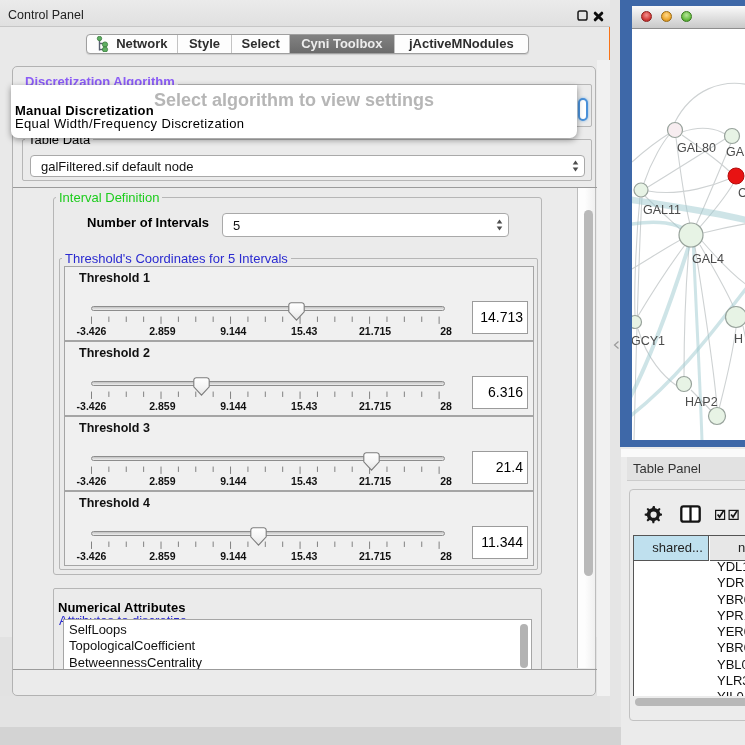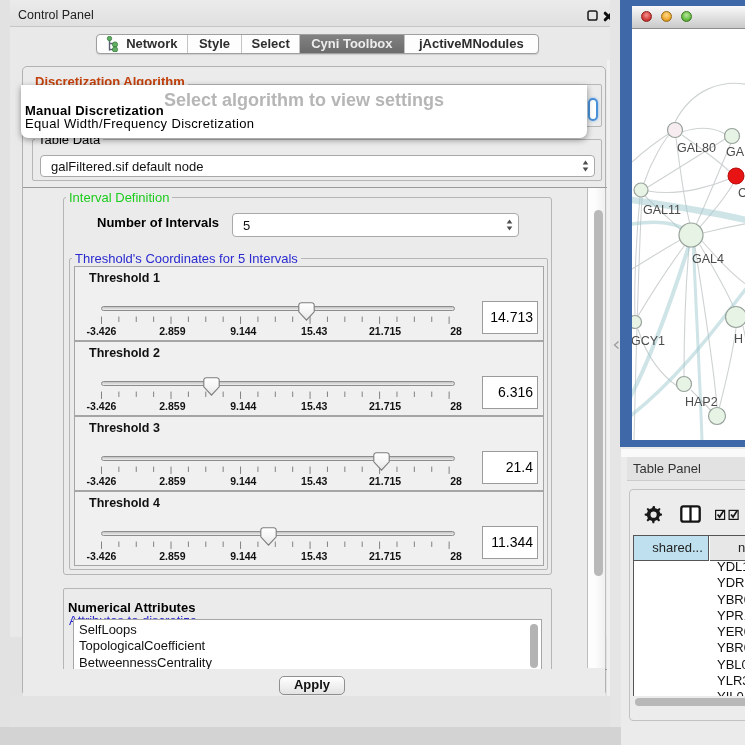--- a/index.html
+++ b/index.html
@@ -1,16 +1,16 @@
 <!DOCTYPE html>
 <html><head><meta charset="utf-8"><style>
 *{margin:0;padding:0;box-sizing:border-box;}
 html,body{width:745px;height:745px;overflow:hidden;font-family:"Liberation Sans",sans-serif;background:#e2e2e2;}
 .abs{position:absolute;}
-#cp{position:absolute;left:10px;top:0;width:610px;height:637px;background:#e9e9e9;border-right:1px solid #f97316;}
+#cp{position:absolute;left:0;top:0;width:610px;height:637px;background:#e9e9e9;border-right:1px solid #f97316;}
 #cptitle{position:absolute;left:0;top:0;width:610px;height:27px;background:linear-gradient(#ebebeb,#e0e0e0);border-bottom:1px solid #c6c6c6;}
 #cptitle .t{position:absolute;left:8px;top:7.5px;font-size:12.5px;color:#222;}
 #panel{position:absolute;left:12px;top:66px;width:584px;height:630px;background:#ebebeb;border:1px solid #b2b2b2;border-radius:5px;}
 .seg{position:absolute;display:flex;background:#fdfdfd;border:1px solid #9f9f9f;border-radius:4px;box-shadow:0 1px 1px rgba(0,0,0,0.12);font-size:13px;font-weight:bold;color:#2d2d2d;}
 .seg .s{display:flex;align-items:center;justify-content:center;border-right:1px solid #c3c3c3;white-space:nowrap;}
 .seg .s:last-child{border-right:none;}
 .seg .sel{background:linear-gradient(#828282,#6b6b6b);color:#ededed;}
 .grp{position:absolute;border:1px solid #b6b6b6;border-radius:2px;}
 .grpt{position:absolute;top:-8px;left:2px;background:#ebebeb;padding:0 3px;font-size:13px;line-height:15px;white-space:nowrap;}
 .combo{position:absolute;background:#fff;border:1px solid #a9a9a9;border-radius:4px;font-size:13px;color:#111;}
@@ -47,21 +47,21 @@
         </svg>Network</div>
     <div class="s" style="width:55px;">Style</div>
     <div class="s" style="width:58px;">Select</div>
     <div class="s sel" style="width:105px;">Cyni Toolbox</div>
     <div class="s" style="width:134px;">jActiveMNodules</div>
   </div>
   <div class="abs" style="left:597px;top:60px;width:13px;height:638px;background:#f1f1f1;"></div>
   <div id="panel">
 
     <div class="grp" style="left:9px;top:17px;width:570px;height:43px;"></div>
-    <div class="abs" style="left:9px;top:7px;font-size:13px;font-weight:bold;color:#c2410c;background:#ebebeb;padding:0 3px;text-align:center;">Discretization Algorithm</div>
+    <div class="abs" style="left:9px;top:7px;font-size:13px;font-weight:bold;color:#8b5cf6;background:#ebebeb;padding:0 3px;text-align:center;">Discretization Algorithm</div>
     <div class="abs" style="left:565px;top:31px;width:10px;height:23px;background:#fff;border:2px solid #4a90d8;border-radius:5px;box-shadow:0 0 3px #7ab2e4;"></div>
 
     <div class="grp" style="left:9px;top:72px;width:570px;height:42px;">
         <span class="grpt" style="color:#000;">Table Data</span>
       </div>
     <div class="combo" style="left:17px;top:88px;width:555px;height:22px;">
         <span class="tx">galFiltered.sif default node</span>
         <svg width="7" height="12" viewBox="0 0 7 12">
           <path d="M3.5 0.5 L6.3 4.5 L0.7 4.5 Z" fill="#4d4d4d"></path>
           <path d="M3.5 11.5 L6.3 7.5 L0.7 7.5 Z" fill="#4d4d4d"></path>
@@ -284,23 +284,20 @@
       <div class="abs" style="left:50px;top:435px;width:469px;height:100px;background:#fff;border:1px solid #a6a6a6;font-size:13px;color:#111;">
         <div style="padding:2px 0 0 5px;line-height:16.4px;">SelfLoops<br>TopologicalCoefficient<br>BetweennessCentrality</div>
         <div class="abs" style="left:456px;top:4px;width:8px;height:44px;background:#b3b3b3;border-radius:4px;"></div>
       </div>
     </div>
 
     <div class="abs" style="left:563.5px;top:120.5px;width:19.5px;height:480px;background:linear-gradient(90deg,#fdfdfd 40%,#f0f0f0);border-left:1px solid #bdbdbd;border-right:1px solid #bdbdbd;">
       <div class="abs" style="left:6.5px;top:22px;width:8.5px;height:366px;background:#b9b9b9;border-radius:5px;"></div>
     </div>
 
-    <div class="abs" style="left:0px;top:601.5px;width:582px;height:27.5px;background:#ebebeb;">
-      <div class="abs" style="left:256px;top:7px;width:66px;height:19px;background:linear-gradient(#ffffff,#e3e3e3);border:1px solid #8f8f8f;border-radius:5px;text-align:center;font-size:13px;font-weight:bold;color:#111;line-height:16px;">Apply</div>
-    </div>
   </div>
   <div class="abs" style="left:0;top:696px;width:610px;height:31px;background:#e3e3e3;"></div>
 </div>
 
 <div class="abs" style="left:610px;top:0;width:11px;height:745px;background:#e5e5e5;"></div>
 <svg class="abs" style="left:613px;top:340px" width="7" height="10" viewBox="0 0 7 10">
     <path d="M5.5 1.5 L1.5 5 L5.5 8.5" fill="none" stroke="#9a9a9a" stroke-width="1.2"></path>
   </svg>
 <div class="abs" style="left:0px;top:727px;width:621px;height:18px;background:#d3d3d3;"></div>
 

